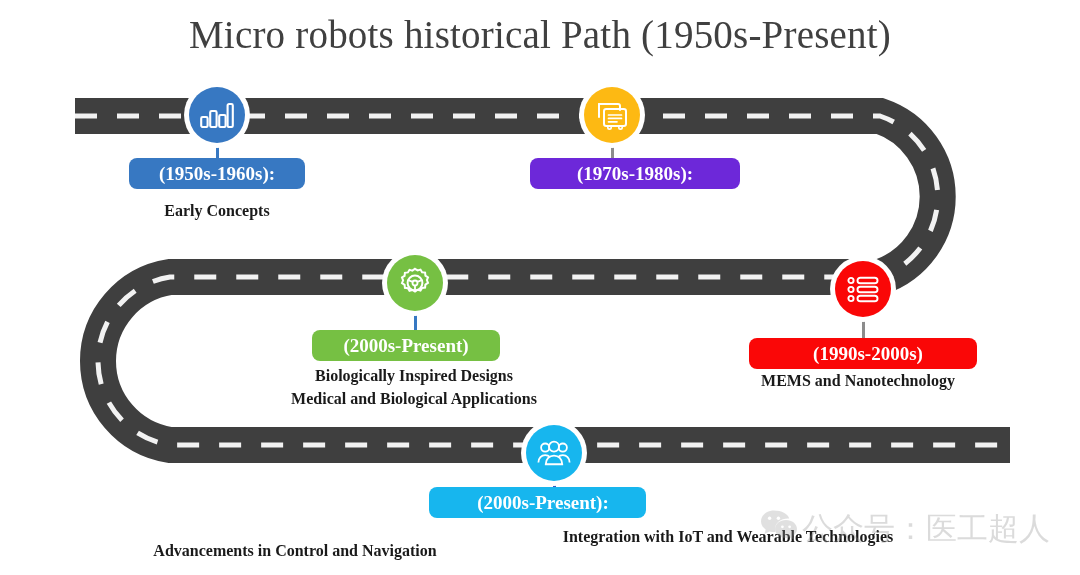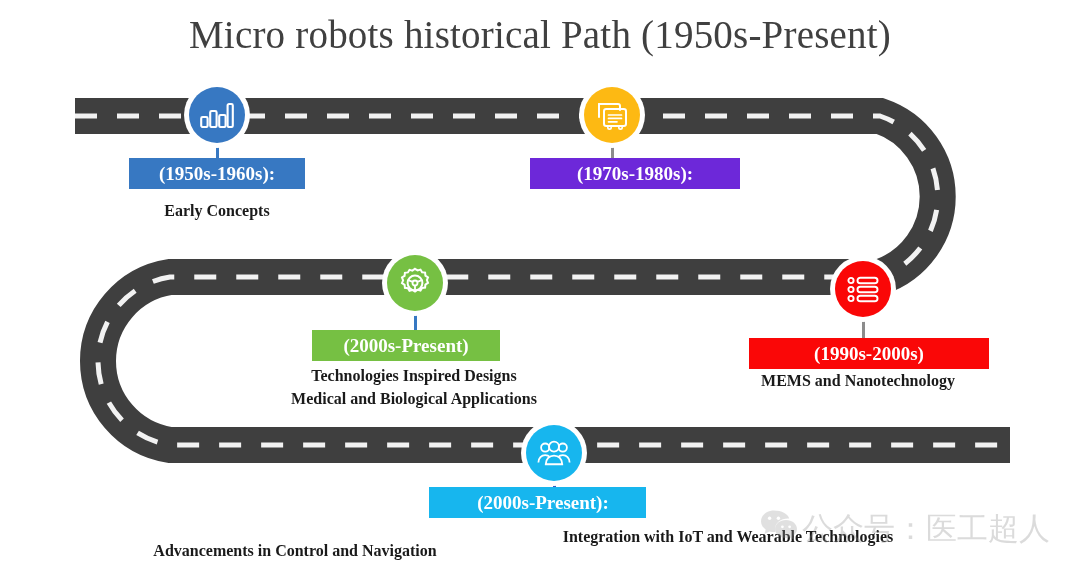--- a/index.html
+++ b/index.html
@@ -31,21 +31,21 @@
   }
   .disc svg{display:block;}
 
   
   .stem{position:absolute;width:3px;}
 
   
   .chip{
     position:absolute;height:31px;display:flex;align-items:center;justify-content:center;
     color:#ffffff;font-weight:bold;font-size:19px;
-    font-family:"Liberation Serif", serif;white-space:nowrap;
+    font-family:"Liberation Serif", serif;white-space:nowrap;border-radius:8px;
   }
 
   
   .caption{
     position:absolute;text-align:center;color:#1a1a1a;font-weight:bold;
     font-size:16px;line-height:23px;font-family:"Liberation Serif", serif;
     white-space:nowrap;
   }
   .caption .l2{display:block;}
 
@@ -134,21 +134,21 @@
           <circle cx="4" cy="4.5" r="2.6" fill="none" stroke="#ffffff" stroke-width="1.9"></circle>
           <circle cx="4" cy="13.5" r="2.6" fill="none" stroke="#ffffff" stroke-width="1.9"></circle>
           <circle cx="4" cy="22.5" r="2.6" fill="none" stroke="#ffffff" stroke-width="1.9"></circle>
           <rect x="10.5" y="1.7" width="20" height="5.6" rx="2.8" fill="none" stroke="#ffffff" stroke-width="1.9"></rect>
           <rect x="10.5" y="10.7" width="20" height="5.6" rx="2.8" fill="none" stroke="#ffffff" stroke-width="1.9"></rect>
           <rect x="10.5" y="19.7" width="20" height="5.6" rx="2.8" fill="none" stroke="#ffffff" stroke-width="1.9"></rect>
         </svg>
       </span>
     </div>
   </div>
-  <div class="chip" style="left:749px;top:338px;width:240px;background:#fa0707;">
+  <div class="chip" style="left:749px;top:338px;width:218px;background:#fa0707;padding-left:10px;">
     <span>(1990s-2000s)</span>
   </div>
   <div class="caption" style="left:708px;top:369px;width:300px;">
     <span>MEMS and Nanotechnology</span>
   </div>
 
   <div class="stem" style="left:414px;top:312px;height:22px;background:#3778c2;"></div>
   <div class="node" style="left:382px;top:250px;width:66px;height:66px;">
     <div class="halo"></div>
     <div class="disc" style="background:#76c043;">
@@ -163,21 +163,21 @@
           <line x1="14.8" y1="15.8" x2="10.1" y2="14.2" stroke="#ffffff" stroke-width="1.8"></line>
           <line x1="19.2" y1="15.8" x2="23.9" y2="14.2" stroke="#ffffff" stroke-width="1.8"></line>
         </svg>
       </span>
     </div>
   </div>
   <div class="chip" style="left:312px;top:330px;width:188px;background:#76c043;">
     <span>(2000s-Present)</span>
   </div>
   <div class="caption" style="left:224px;top:364px;width:380px;">
-    <span>Technologies Inspired Designs</span>
+    <span>Biologically Inspired Designs</span>
     <span class="l2">Medical and Biological Applications</span>
   </div>
 
   <div class="stem" style="left:553px;top:478px;height:20px;background:#3a5bbf;"></div>
   <div class="node" style="left:521px;top:420px;width:66px;height:66px;">
     <div class="halo"></div>
     <div class="disc" style="background:#17b6ee;">
       <span>
         <svg width="34" height="26" viewBox="0 0 34 26" xmlns="http://www.w3.org/2000/svg">
           <circle cx="8.2" cy="7.6" r="4.1" fill="none" stroke="#ffffff" stroke-width="1.8"></circle>

